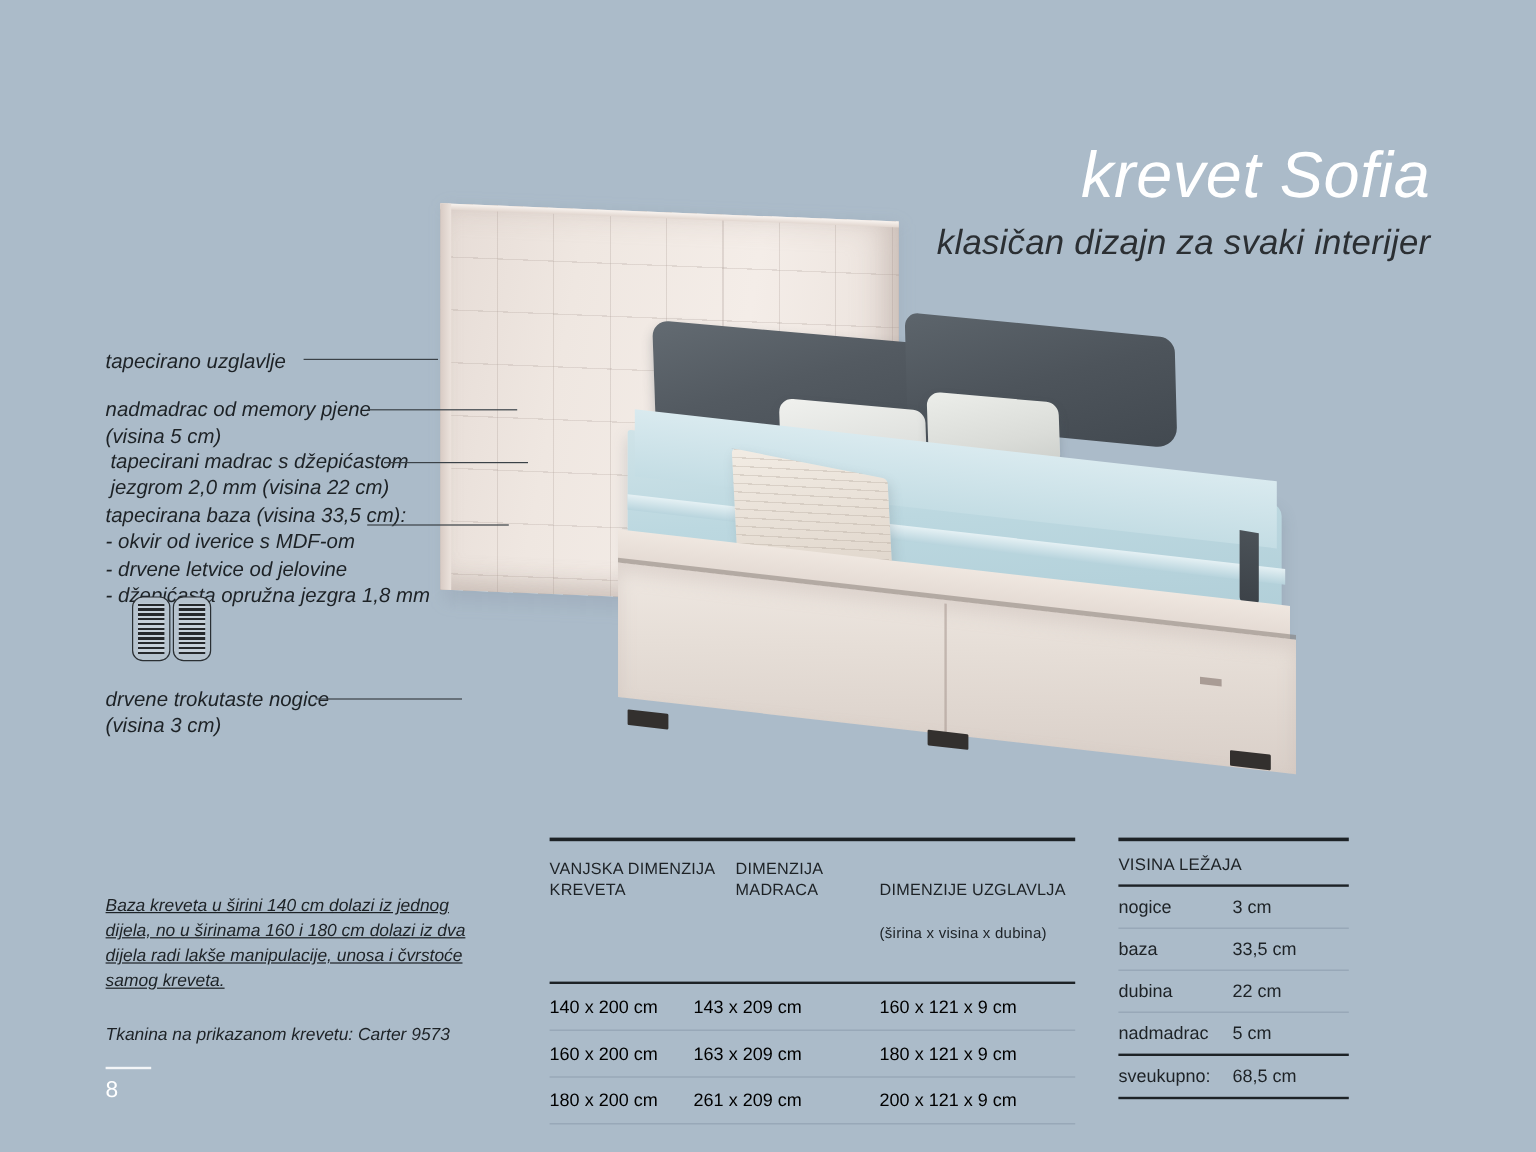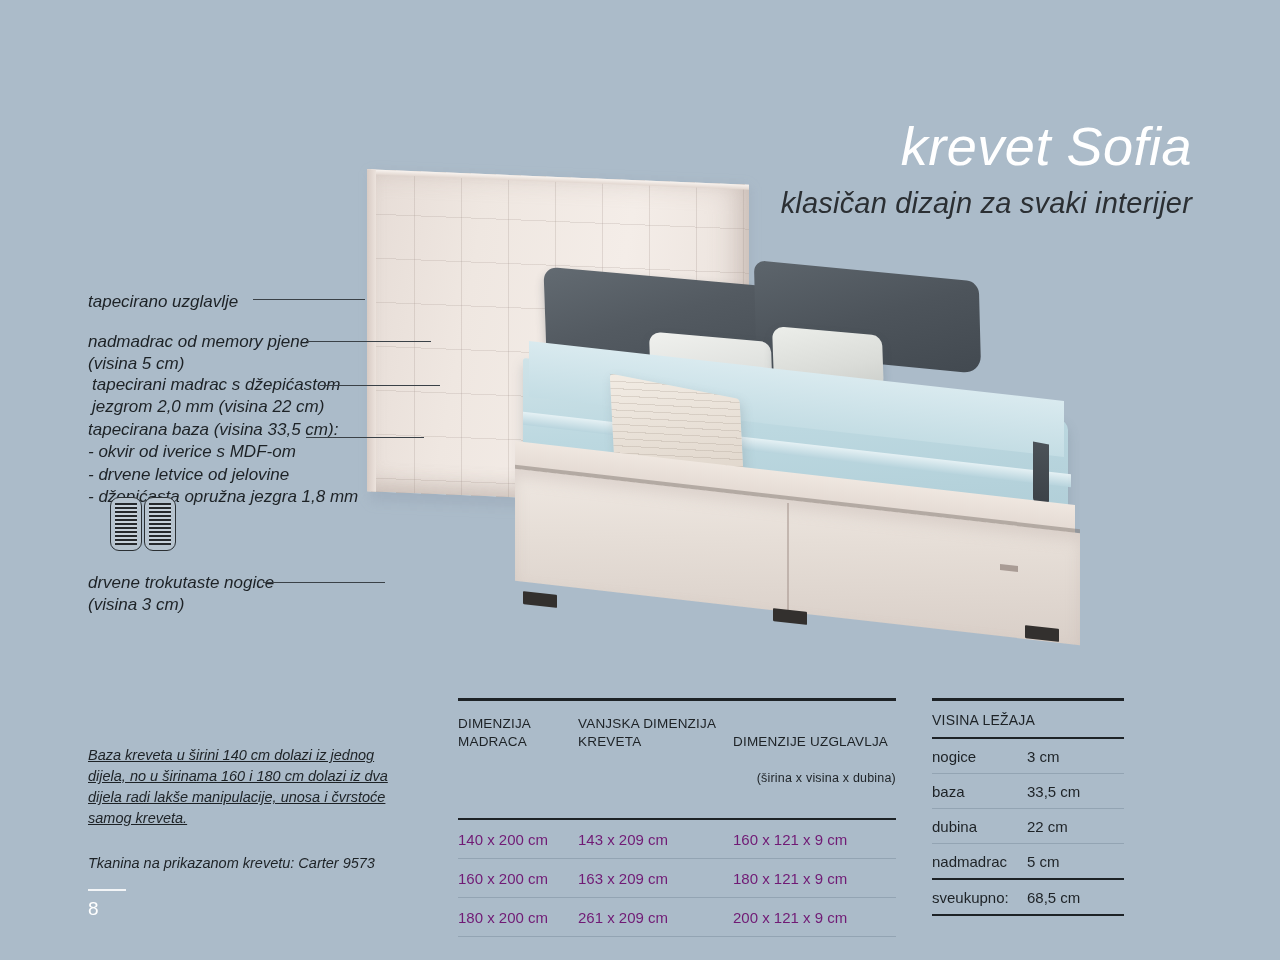--- a/index.html
+++ b/index.html
@@ -180,24 +180,24 @@
   .rule-med{height:2px;background:#1d2226;}
 
   .hdr-row{display:flex;padding:14px 0 12px 0;}
   .hdr-cell{
     font-size:13.5px;color:#1d2226;line-height:1.38;letter-spacing:.2px;
     white-space:pre-line;
   }
   .hdr-cell.c1{width:120px;}
   .hdr-cell.c2{width:155px;}
   .hdr-cell.c3{width:163px;}
-  .hdr-sub{font-size:12.5px;text-align:right;}
+  .hdr-sub{font-size:12.5px;}
 
   .body-row{display:flex;padding:11px 0 10px 0;}
-  .body-cell{font-size:15px;color:#701a75;}
+  .body-cell{font-size:15px;color:#000000;}
   .body-cell.c1{width:120px;}
   .body-cell.c2{width:155px;}
   .body-cell.c3{width:163px;}
 
   .side-title{font-size:14px;color:#1d2226;padding:11px 0 9px 0;letter-spacing:.2px;}
   .side-row{display:flex;padding:9px 0 8px 0;}
   .side-label{width:95px;font-size:15px;color:#1d2226;}
   .side-value{font-size:15px;color:#1d2226;}
 
   
@@ -277,24 +277,24 @@
 
   <div class="para" style="top:745px;text-decoration:underline;">Baza kreveta u širini 140 cm dolazi iz jednog
 dijela, no u širinama 160 i 180 cm dolazi iz dva
 dijela radi lakše manipulacije, unosa i čvrstoće
 samog kreveta.</div>
   <div class="para" style="top:853px;">Tkanina na prikazanom krevetu: Carter 9573</div>
 
   <div class="tbl-main">
     <div class="rule-thick"></div>
     <div class="hdr-row">
+      <div class="hdr-cell c2">VANJSKA DIMENZIJA
+KREVETA</div>
       <div class="hdr-cell c1">DIMENZIJA
 MADRACA</div>
-      <div class="hdr-cell c2">VANJSKA DIMENZIJA
-KREVETA</div>
       <div class="hdr-cell c3">
         <div>DIMENZIJE UZGLAVLJA</div>
         <div class="hdr-sub">(širina x visina x dubina)</div>
       </div>
     </div>
     <div class="rule-med"></div>
 
     <div class="body-row">
       <div class="body-cell c1">140 x 200 cm</div>
       <div class="body-cell c2">143 x 209 cm</div>

